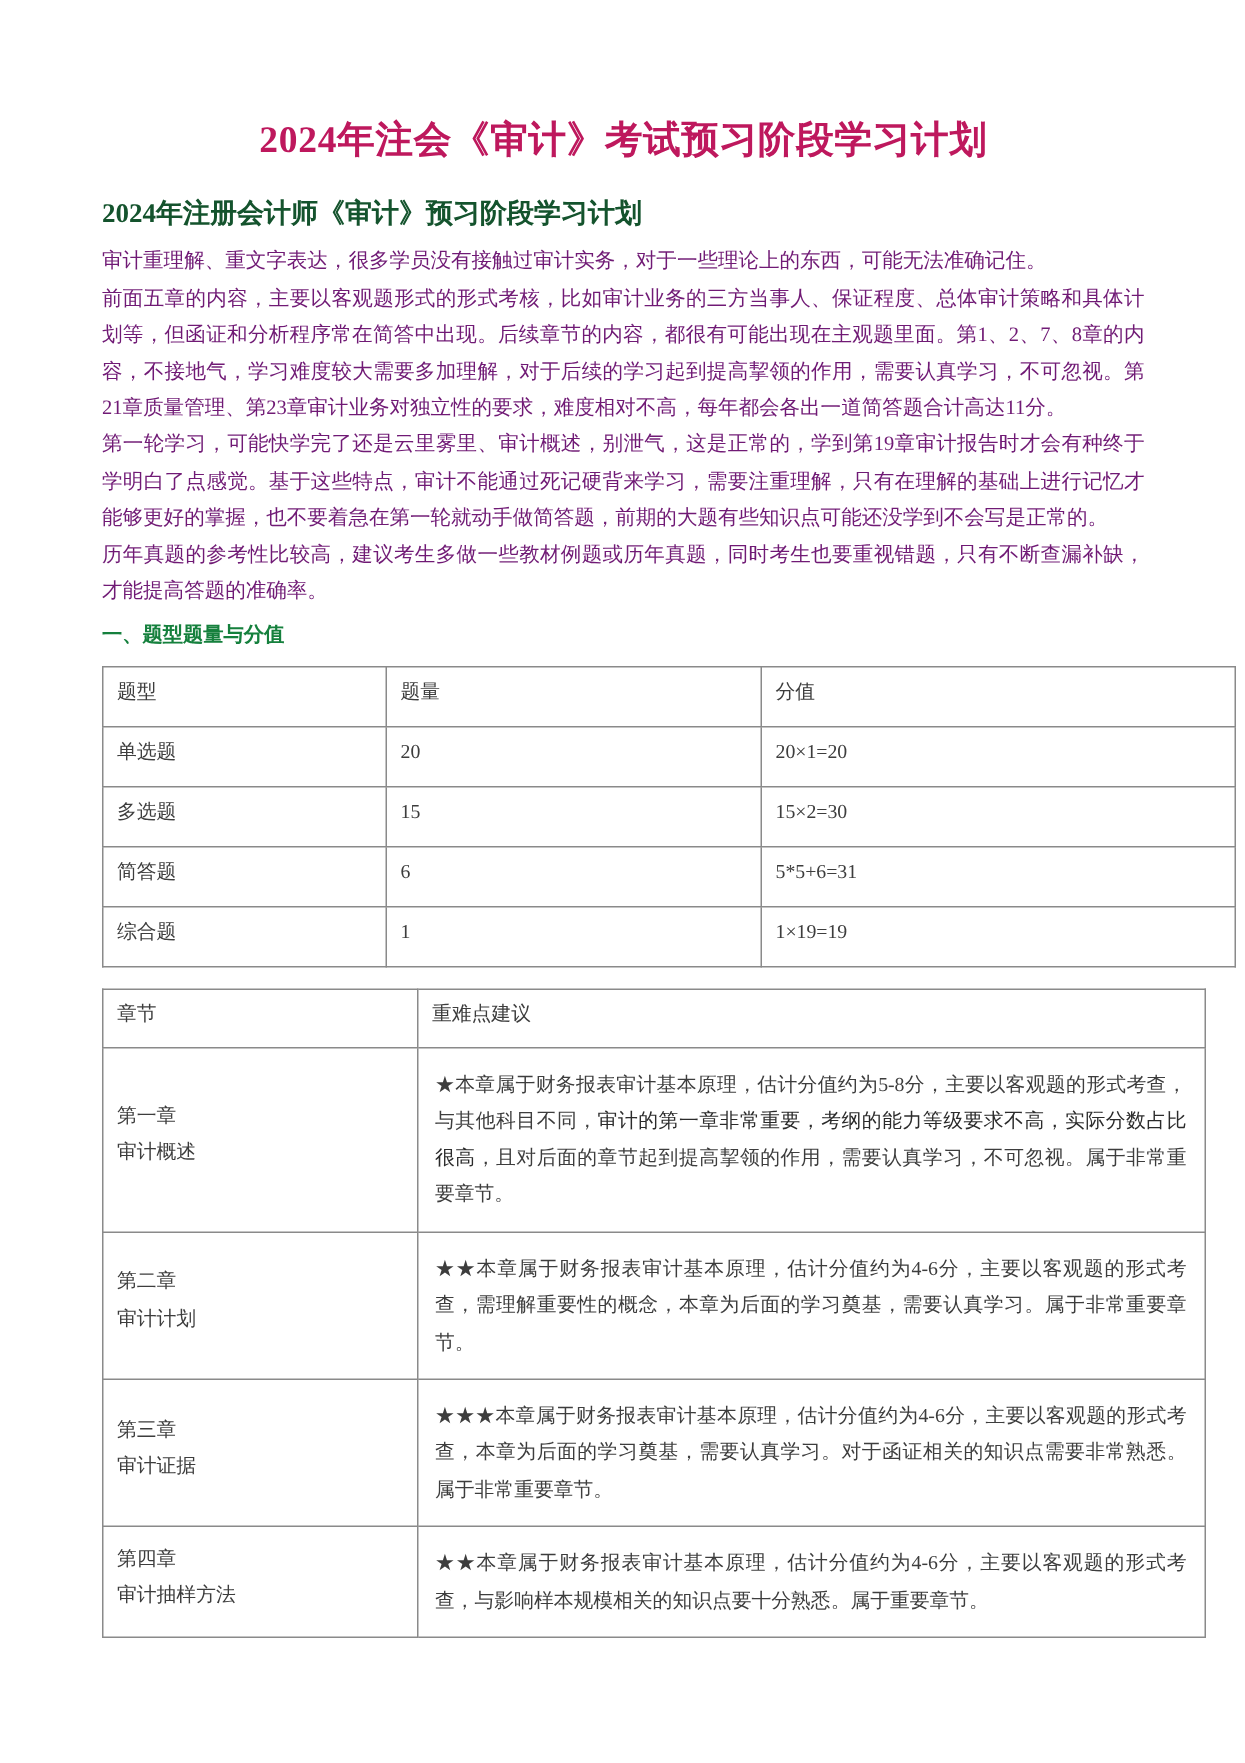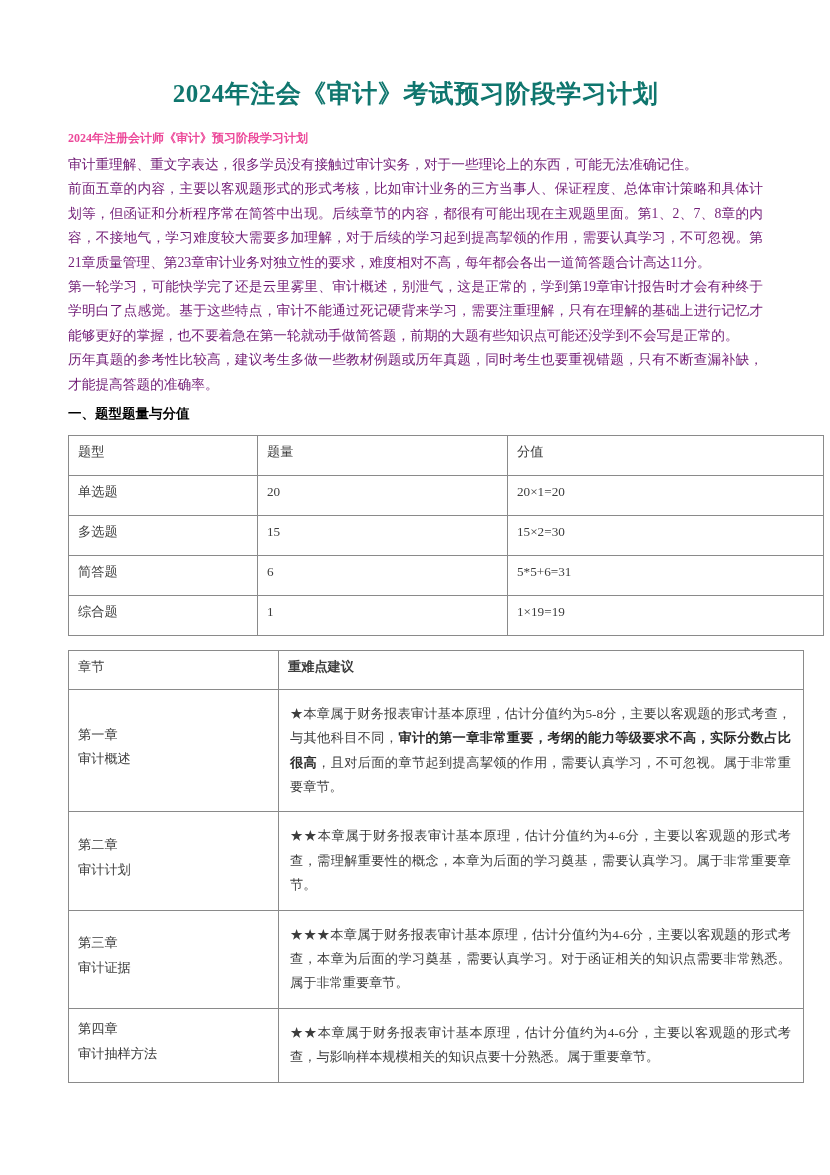--- a/index.html
+++ b/index.html
@@ -19,43 +19,43 @@
     background: #ffffff;
     box-sizing: border-box;
     padding: 78px 67px 40px 68px;
     position: relative;
   }
   .doc-title {
     font-size: 25px;
     font-weight: bold;
     text-align: center;
     letter-spacing: 0.5px;
-    color: #0f766e;
+    color: #be185d;
     margin: 0 0 18px 0;
     line-height: 1.3;
   }
   .subtitle {
-    font-size: 12px;
+    font-size: 18px;
     font-weight: bold;
-    color: #ec4899;
+    color: #14532d;
     margin: 0 0 6px 0;
     line-height: 1.55;
   }
   .para {
     font-size: 13.7px;
     line-height: 1.78;
     color: #701a75;
     margin: 0;
     text-align: justify;
     text-justify: inter-ideograph;
   }
   .section-heading {
     font-size: 13.5px;
     font-weight: bold;
-    color: #000000;
+    color: #15803d;
     margin: 6px 0 10px 0;
     line-height: 1.6;
   }
   table.doc-table {
     border-collapse: collapse;
     width: 695px;
     table-layout: fixed;
     margin: 0 0 14px 0;
   }
   table.doc-table td {
@@ -81,21 +81,21 @@
     vertical-align: middle;
     line-height: 1.85;
   }
   table.t2 td.advice {
     vertical-align: middle;
     text-align: justify;
     text-justify: inter-ideograph;
     line-height: 1.85;
     padding: 12px 12px 12px 11px;
   }
-  .bold { font-weight: bold; color: #2b2b2b; }
+  .bold { font-weight: normal; color: #2b2b2b; }
   .stars { letter-spacing: 0px; }
 </style>
 </head>
 <body>
 
 <div class="page">
 
   <h1 class="doc-title">2024年注会《审计》考试预习阶段学习计划</h1>
 
   <p class="subtitle">2024年注册会计师《审计》预习阶段学习计划</p>

